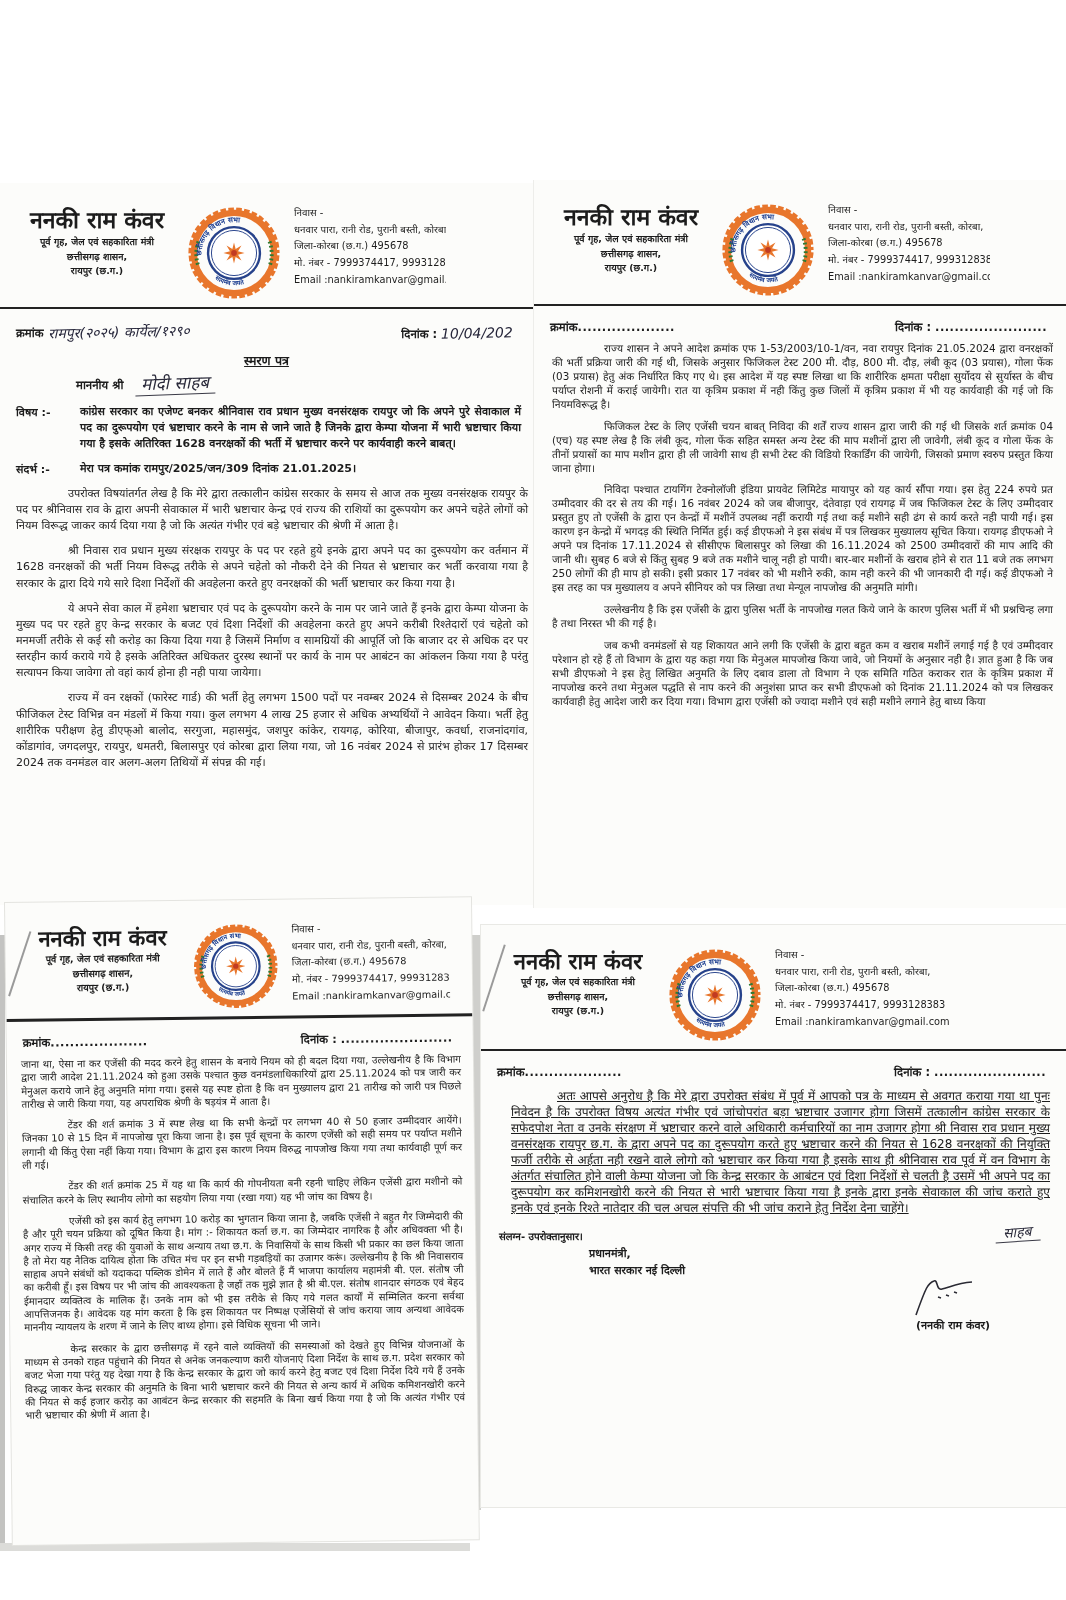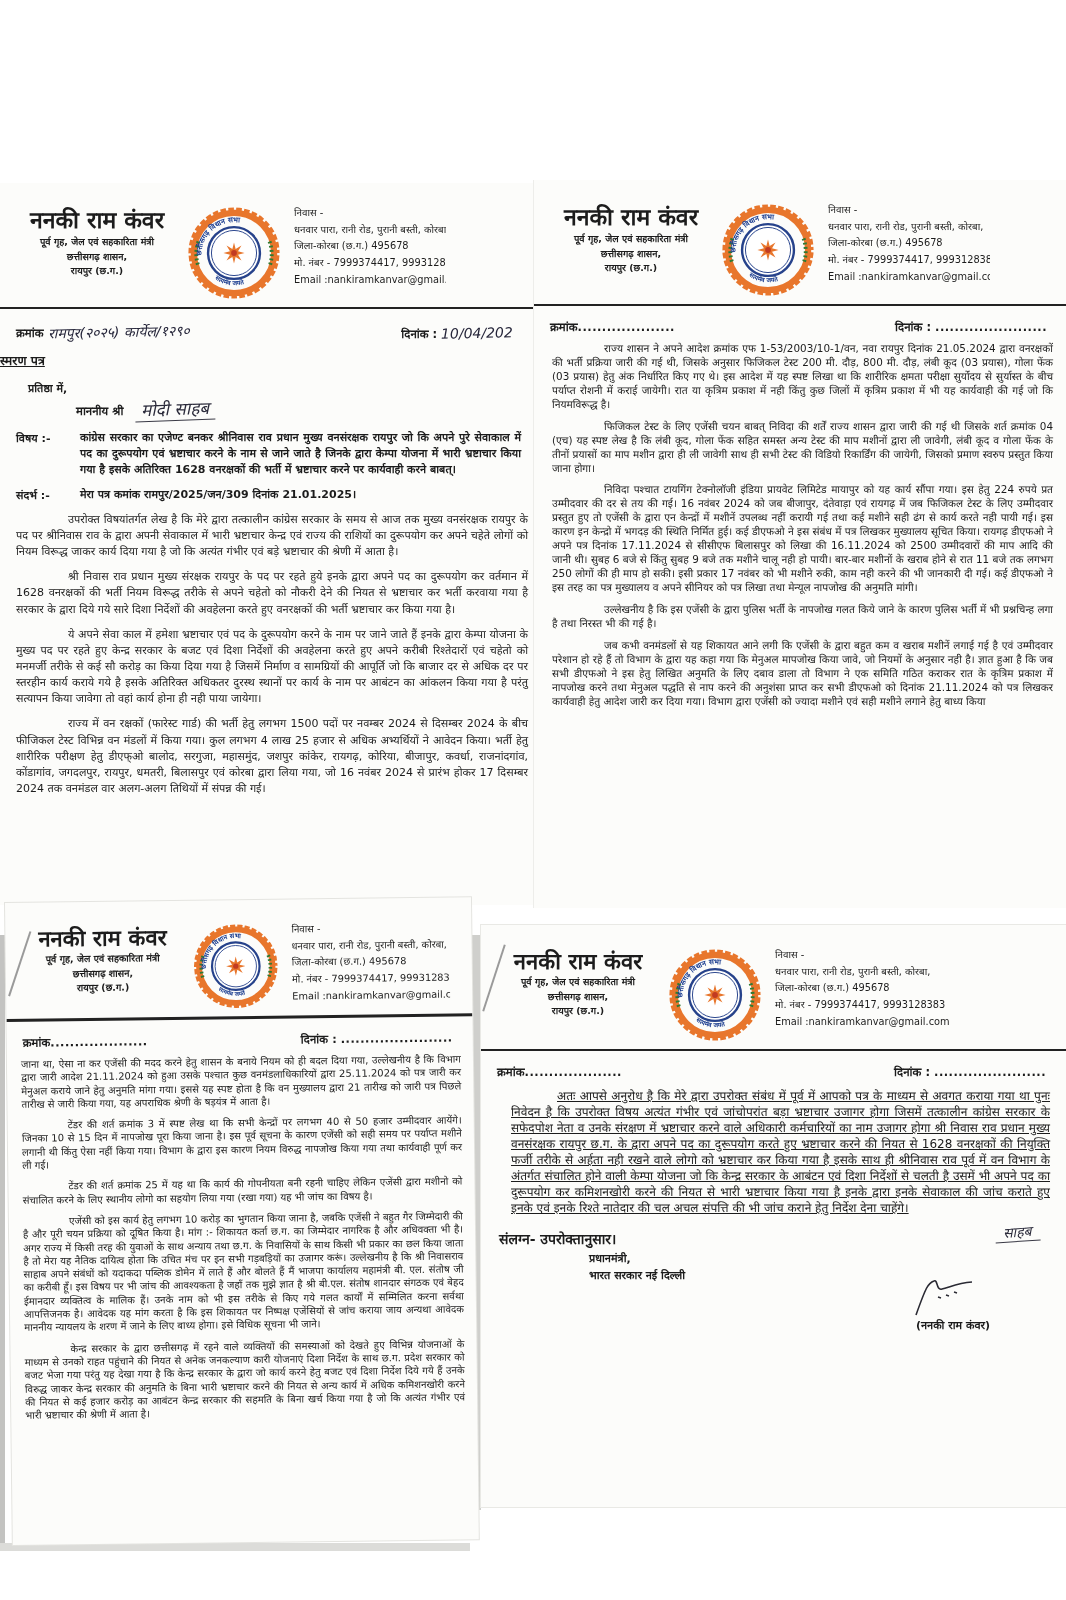--- a/index.html
+++ b/index.html
@@ -25,37 +25,37 @@
   .page-bl .lh-seal{width:96px;}
   .rule{height:2px;background:#222;margin-top:6px;}
   .page-bl .rule{height:3px;}
   
   .refline{display:flex;justify-content:space-between;align-items:flex-end;
            padding:13px 20px 0 16px;font-size:11.5px;font-weight:bold;}
   .dots{letter-spacing:0.5px;font-weight:bold;}
   .hand{font-style:italic;font-weight:normal;color:#26263a;display:inline-block;
         transform:rotate(-1.2deg);margin-left:4px;font-size:14px;}
   
-  .doc-title{text-align:left;font-weight:bold;font-size:12.5px;text-decoration:underline;margin-top:11px;}
+  .doc-title{text-align:center;font-weight:bold;font-size:12.5px;text-decoration:underline;margin-top:11px;}
   .salutation{font-size:11px;font-weight:bold;padding:11px 0 0 28px;}
   .addressee{padding:2px 0 0 76px;font-size:11.5px;font-weight:bold;}
   .hand-large{font-style:italic;font-weight:normal;font-size:17px;color:#2a2a3a;
               display:inline-block;transform:rotate(-2deg);border-bottom:1.5px solid #3a3a46;
               padding:0 6px;margin-left:8px;}
   .kv{display:flex;padding:9px 12px 0 16px;font-size:11px;font-weight:bold;}
   .kv-label{flex:0 0 64px;}
   .kv-text{flex:1;text-align:justify;line-height:1.45;}
   
   .para{font-size:11px;line-height:1.47;text-align:justify;margin:9px 5px 0 16px;text-indent:52px;}
   .page-tr .para{font-size:10.4px;line-height:1.34;margin:8px 14px 0 18px;}
   .page-bl .para{font-size:10px;line-height:1.33;margin:8px 12px 0 14px;text-indent:46px;}
   .page-br .para{font-size:12px;line-height:1.33;margin:10px 16px 0 30px;text-indent:46px;text-decoration:underline;}
   .noindent{text-indent:0 !important;}
   
-  .enclosure{font-size:14px;font-weight:bold;margin:12px 16px 0 18px;}
+  .enclosure{font-size:10px;font-weight:bold;margin:12px 16px 0 18px;}
   .hand-note{position:absolute;right:26px;font-style:italic;font-size:14px;color:#2a2a3a;
              transform:rotate(-4deg);border-bottom:1.5px solid #3a3a46;padding:0 8px;}
   .copy-label{font-size:11px;font-weight:bold;margin:30px 0 0 70px;}
   .recipients{font-size:11px;font-weight:bold;line-height:1.55;margin:2px 0 0 108px;}
   .sig-block{position:absolute;right:68px;text-align:center;margin-left:8px;}
   .sig-svg{display:block;margin:0 auto;}
   .sig-name{font-size:11px;font-weight:bold;white-space:nowrap;}
 </style>
 </head>
 <body>
@@ -95,21 +95,20 @@
       <div>मो. नंबर - 7999374417, 9993128383</div>
       <div>Email :nankiramkanvar@gmail.com</div>
     </div>
   </div>
   <div class="rule"></div>
   <div class="refline">
     <span><b>क्रमांक</b><span class="hand">रामपुर(२०२५) कार्येल/१२९०</span></span>
     <span><b>दिनांक :</b><span class="hand">10/04/202</span></span>
   </div>
   <div class="doc-title">स्मरण पत्र</div>
-  <div class="salutation">प्रतिष्ठा में,</div>
   <div class="addressee">
     <span>माननीय श्री</span>
     <span class="hand-large">मोदी साहब</span>
   </div>
   <div class="kv">
     <span class="kv-label">विषय :-</span>
     <span class="kv-text">कांग्रेस सरकार का एजेण्ट बनकर श्रीनिवास राव प्रधान मुख्य वनसंरक्षक रायपुर जो कि अपने पुरे सेवाकाल में पद का दुरूपयोग एवं भ्रष्टाचार करने के नाम से जाने जाते है जिनके द्वारा केम्पा योजना में भारी भ्रष्टाचार किया गया है इसके अतिरिक्त 1628 वनरक्षकों की भर्ती में भ्रष्टाचार करने पर कार्यवाही करने बाबत्।</span>
   </div>
   <div class="kv">
     <span class="kv-label">संदर्भ :-</span>

